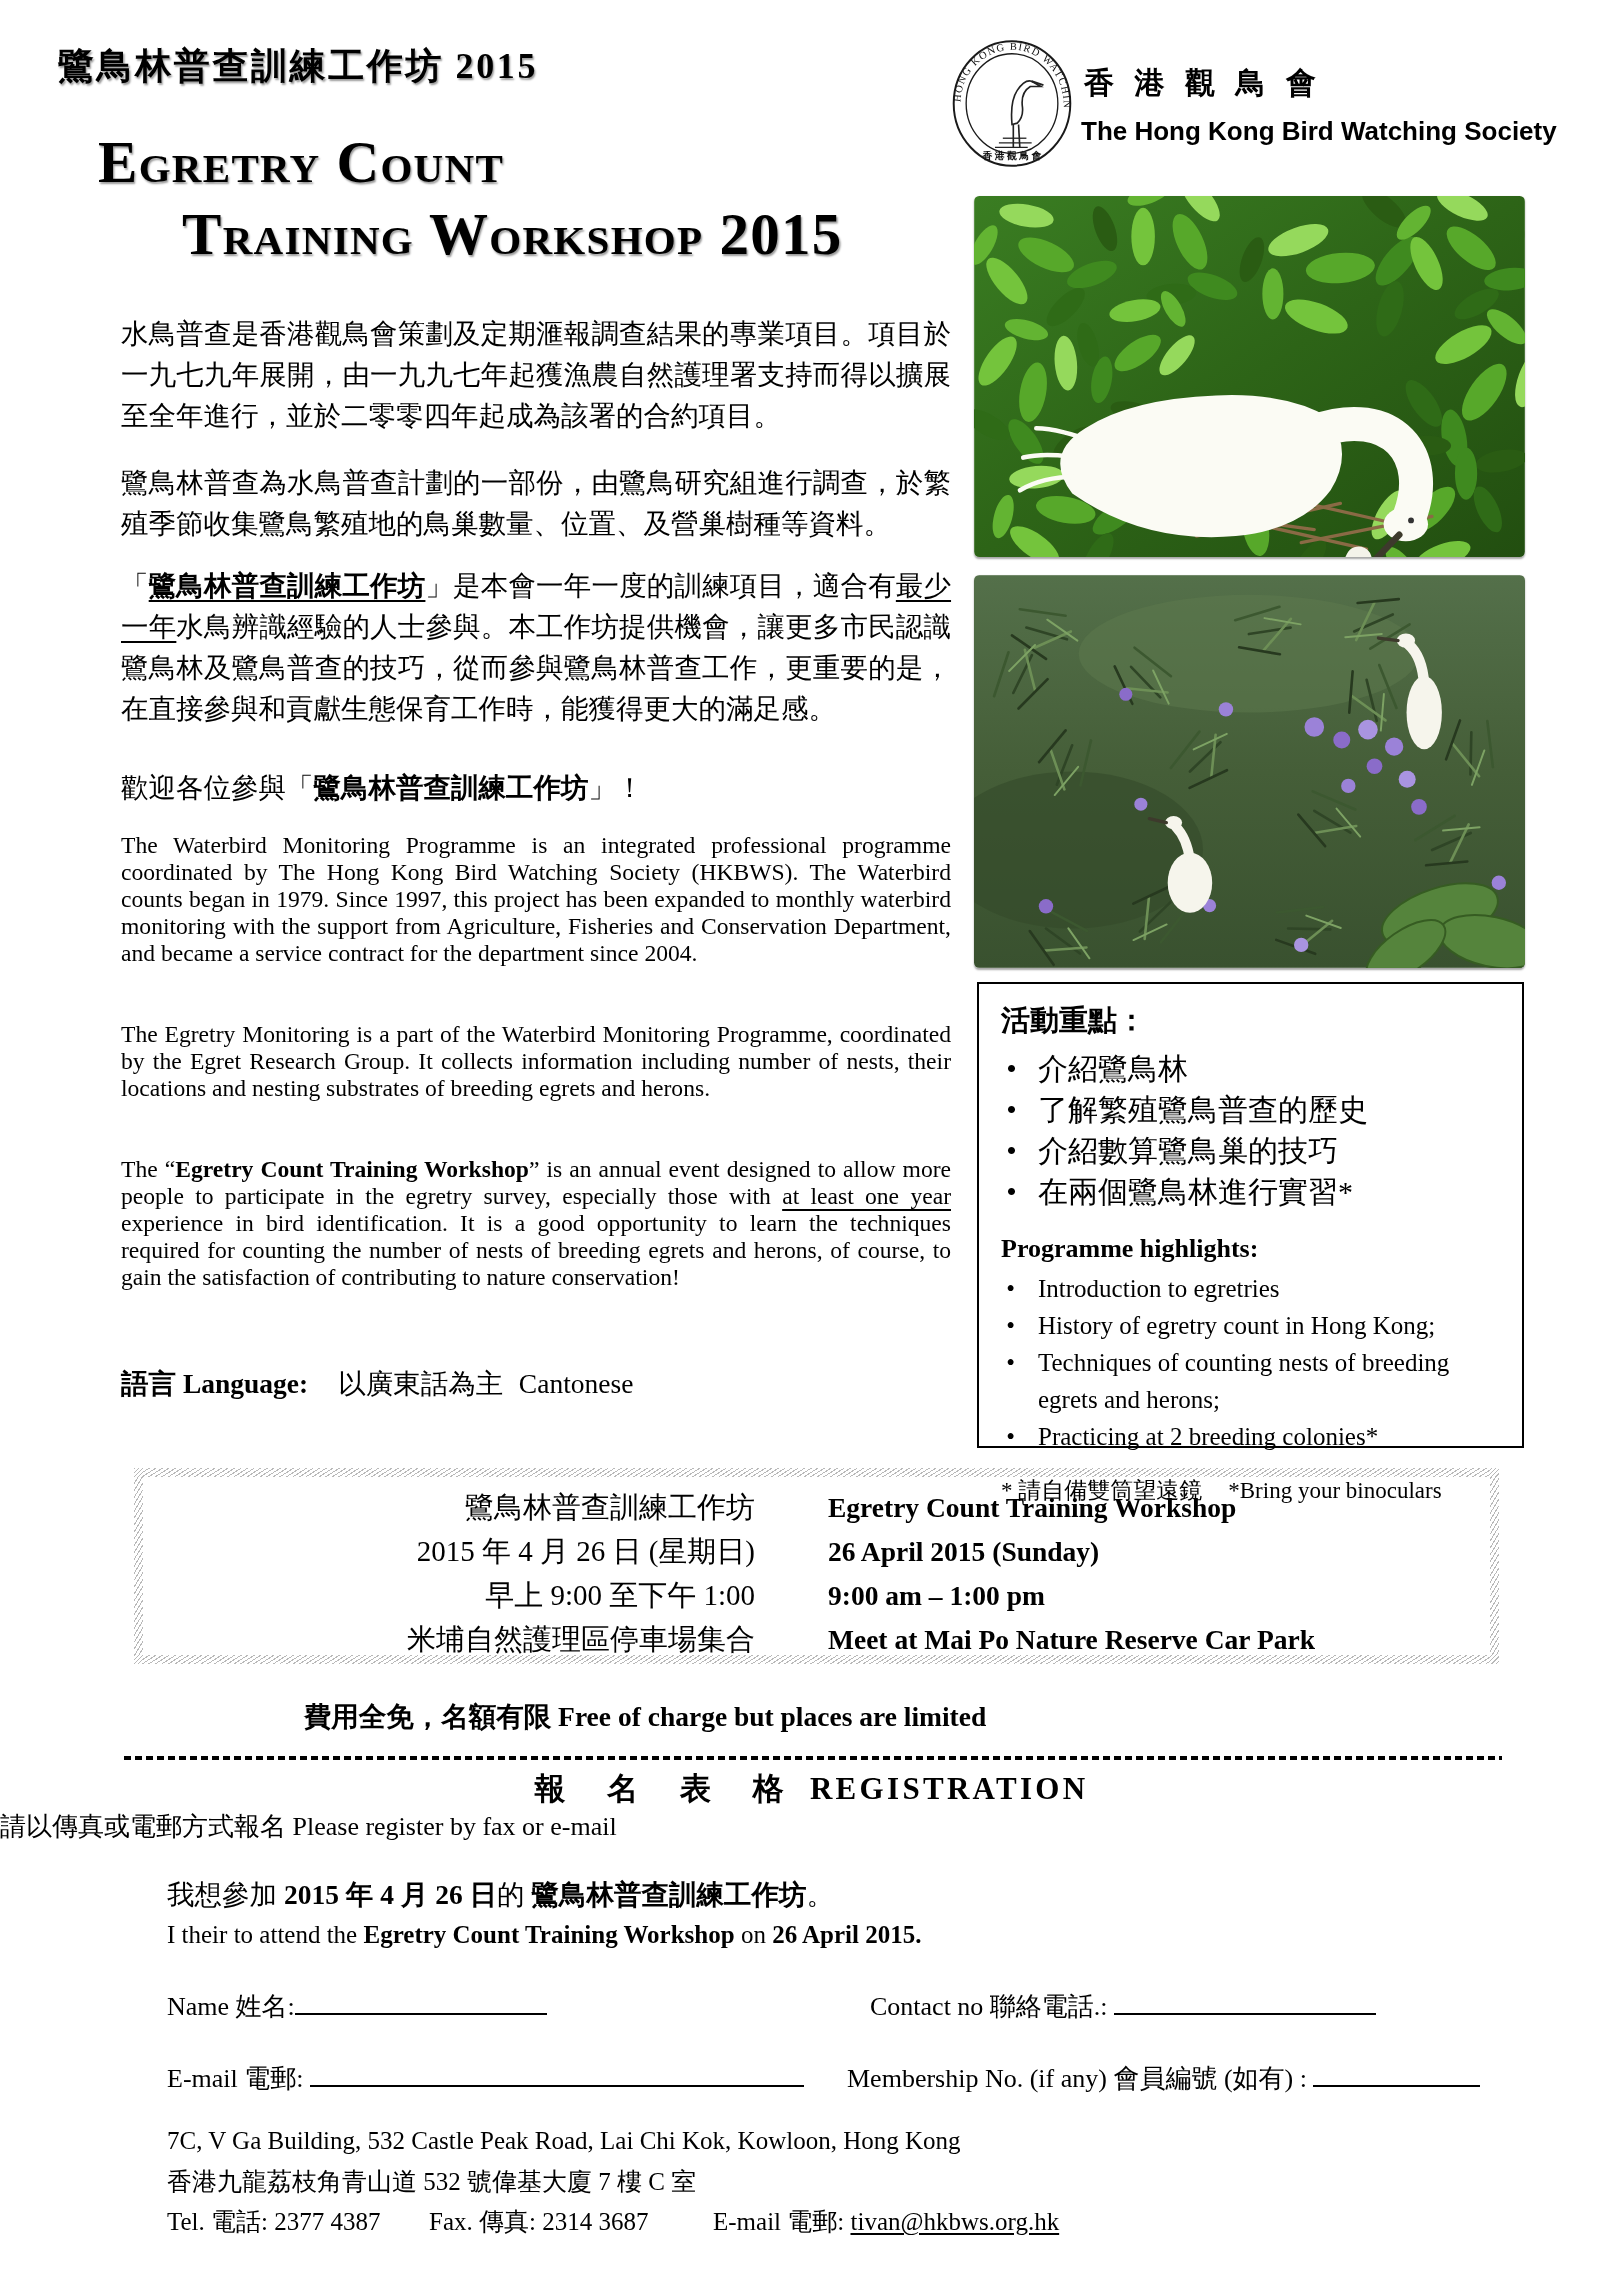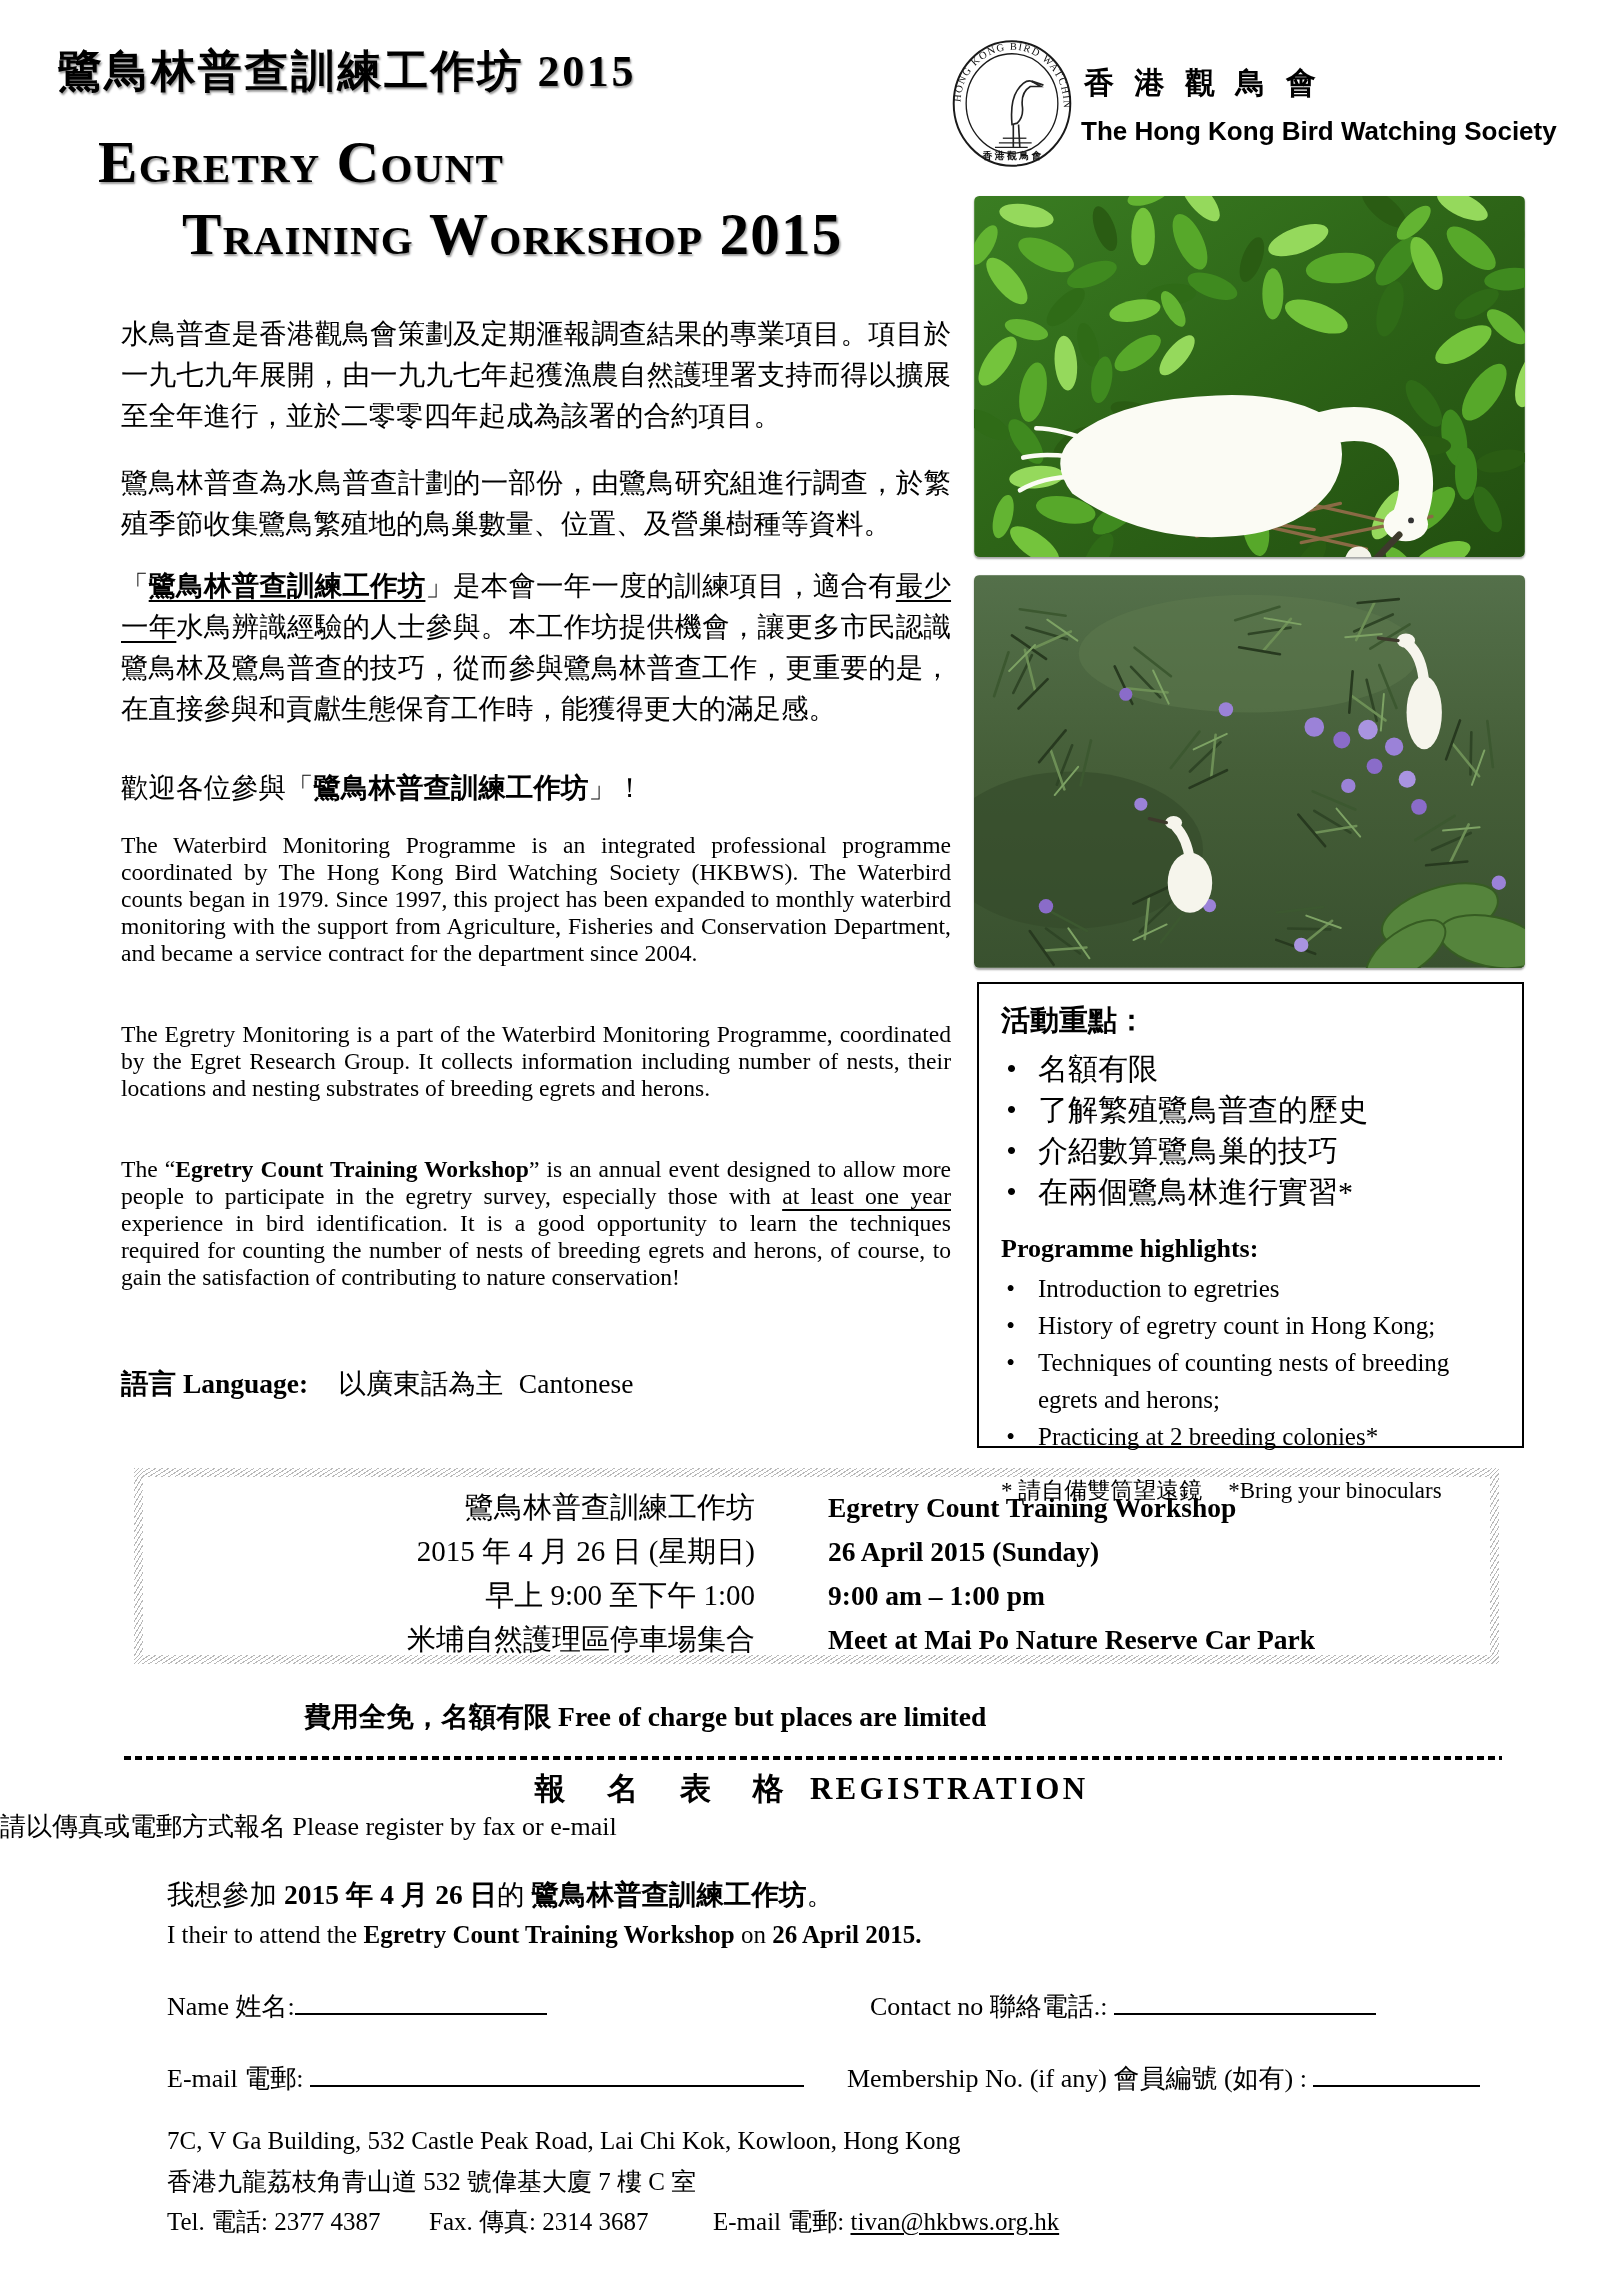--- a/index.html
+++ b/index.html
@@ -5,21 +5,21 @@
   html,body{margin:0;padding:0;background:#fff;}
   #page{position:relative;width:1623px;height:2295px;background:#fff;color:#000;overflow:hidden;}
   .abs{position:absolute;}
   .serif{font-family:"Liberation Serif","DejaVu Serif",serif;}
   .sans{font-family:"Liberation Sans","DejaVu Sans",sans-serif;}
   .b{font-weight:700;}
   .u{text-decoration:underline;text-underline-offset:4.6px;text-decoration-thickness:2px;}
   .sc{font-variant:small-caps;}
   .shadow{text-shadow:1.3px 2px 2px rgba(0,0,0,.4);}
   
-  .title-zh{left:58px;top:42px;font-size:44px;font-weight:700;letter-spacing:2.6px;}
+  .title-zh{left:58px;top:42px;font-size:36px;font-weight:700;letter-spacing:2.6px;}
   .title-en1{left:98px;top:128px;font-size:59px;font-weight:700;letter-spacing:1.3px;}
   .title-en2{left:182px;top:200px;font-size:59px;font-weight:700;letter-spacing:1.3px;}
   .soc-zh{left:1084px;top:63px;font-size:30px;font-weight:700;letter-spacing:6.5px;}
   .soc-en{left:1081px;top:116px;font-size:26px;font-weight:700;}
   
   .col{left:121px;width:830px;text-align:justify;}
   .zh-body{font-size:27.5px;line-height:41px;}
   .en-body{font-size:23.6px;line-height:27px;}
   .p-zh1{top:313px;} .p-zh2{top:462px;} .p-zh3{top:565px;} .p-welcome{top:767px;text-align:left;}
   .p-en1{top:832px;} .p-en2{top:1021px;} .p-en3{top:1156px;}
@@ -257,21 +257,21 @@
   </div>
 
   <div class="abs lang-line serif">
     <span class="b">語言</span>
     <span class="b">Language:</span><span class="lang-gap"></span><span>以廣東話為主</span><span class="lang-gap2"></span><span>Cantonese</span>
   </div>
 
   <div class="abs hl-box">
     <div class="hl-title-zh serif">活動重點：</div>
     <ul class="hl-ul hl-zh serif">
-      <li>名額有限</li>
+      <li>介紹鷺鳥林</li>
       <li>了解繁殖鷺鳥普查的歷史</li>
       <li>介紹數算鷺鳥巢的技巧</li>
       <li>在兩個鷺鳥林進行實習*</li>
     </ul>
     <div class="hl-title-en serif">Programme highlights:</div>
     <ul class="hl-ul hl-en serif">
       <li>Introduction to egretries</li>
       <li>History of egretry count in Hong Kong;</li>
       <li>Techniques of counting nests of breeding egrets and herons;</li>
       <li>Practicing at 2 breeding colonies*</li>

